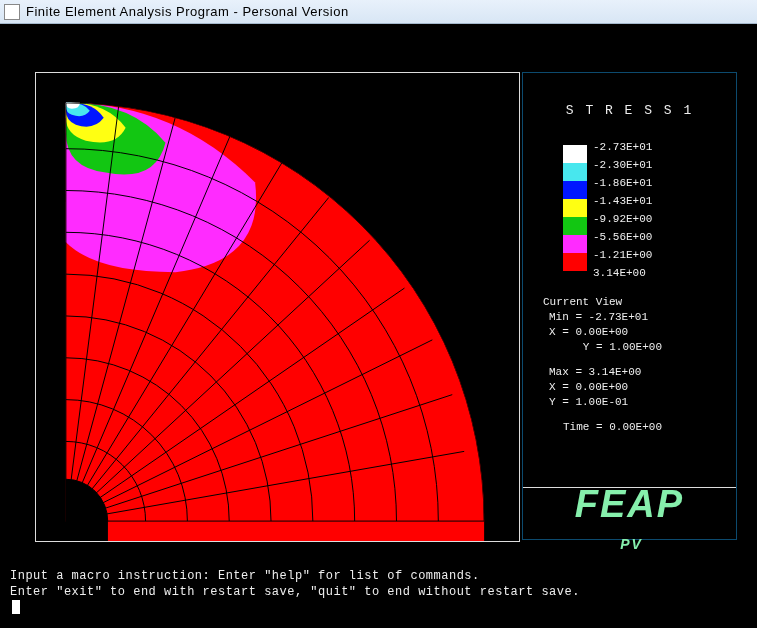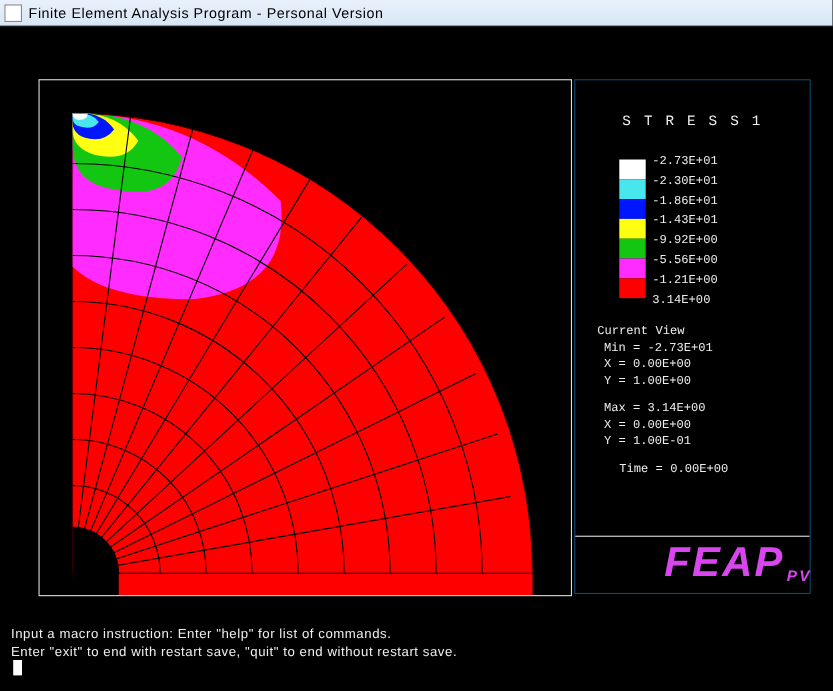--- a/index.html
+++ b/index.html
@@ -93,37 +93,38 @@
   }
   .viewinfo .block { margin-bottom: 10px; }
   .logo {
     position: absolute;
     bottom: 2px;
     left: 0; right: 0;
     height: 50px;
     border-top: 1px solid #ddd;
     display: flex;
     align-items: center;
-    justify-content: flex-end;
-    color: #d946ef;
+    justify-content: center;
+    color: #86efac;
     font-family: Impact, "Arial Black", sans-serif;
     font-size: 38px;
     font-weight: bold;
     letter-spacing: 2px;
     font-style: italic;
+    flex-direction: column;
   }
   .logo .sub { font-size: 14px; position: relative; top: 10px; left: 2px; }
   .console {
     position: absolute;
     left: 0; right: 0;
     bottom: 0;
     height: 64px;
     padding: 4px 10px 21px 10px;
     color: #eee;
-    font-family: Liberation Sans, sans-serif;
+    font-family: Liberation Mono, monospace;
     font-size: 12px;
     background: #000;
     line-height: 16px;
     letter-spacing: 0.5px;
   }
   .prompt-line { display: flex; align-items: center; }
   .cursor {
     display: inline-block;
     width: 8px; height: 14px;
     background: #fff;
@@ -220,21 +221,21 @@
         <div>-5.56E+00</div>
         <div>-1.21E+00</div>
         <div> 3.14E+00</div>
       </div>
 
     <div class="viewinfo">
       <div>Current View</div>
       <div class="block">
         <div style="padding-left:6px;">Min = -2.73E+01</div>
         <div style="padding-left:6px;">X = 0.00E+00</div>
-        <div style="padding-left:6px;">Y = 1.00E+00</div>
+        <div style="padding-left:6px;text-align:right;">Y = 1.00E+00</div>
       </div>
       <div class="block">
         <div style="padding-left:6px;">Max =  3.14E+00</div>
         <div style="padding-left:6px;">X = 0.00E+00</div>
         <div style="padding-left:6px;">Y = 1.00E-01</div>
       </div>
       <div style="padding-left:20px;">Time = 0.00E+00</div>
     </div>
 
     <div class="logo">

